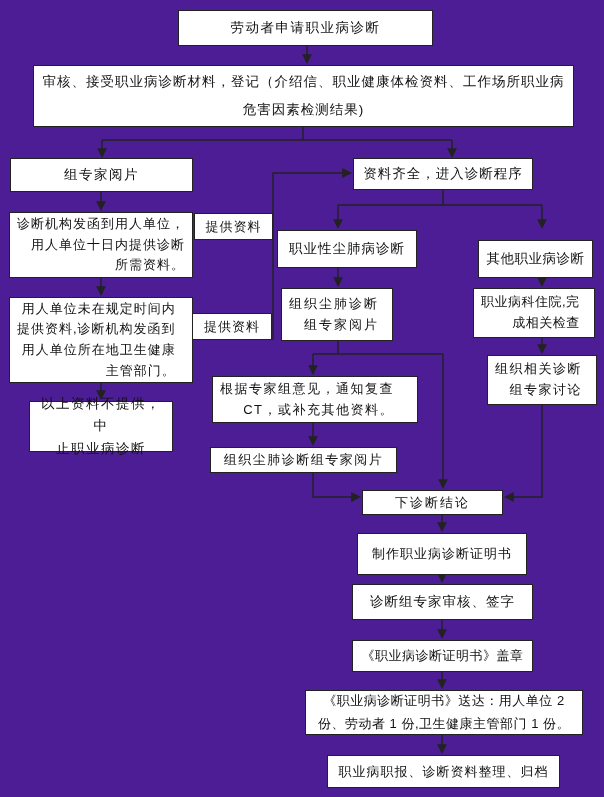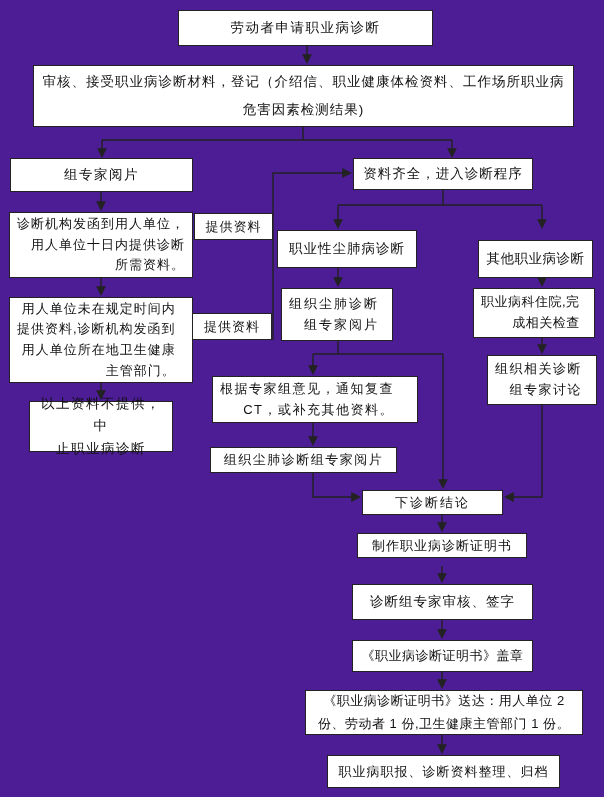--- a/index.html
+++ b/index.html
@@ -30,21 +30,21 @@
   #n-overdue    { left:9px;   top:297px; width:184px; height:86px; }
   #n-terminate  { left:29px;  top:401px; width:144px; height:51px; line-height:1.65; }
   #n-pneumo     { left:277px; top:230px; width:140px; height:38px; letter-spacing:1px; }
   #n-other      { left:478px; top:230px; width:115px; height:38px; letter-spacing:0.5px;margin-top:10px; }
   #n-film1      { left:281px; top:288px; width:112px; height:53px; letter-spacing:2px; }
   #n-hosp       { left:473px; top:288px; width:122px; height:50px; letter-spacing:0.5px; }
   #n-opinion    { left:212px; top:376px; width:206px; height:47px; letter-spacing:1.5px; }
   #n-discuss    { left:487px; top:355px; width:110px; height:50px; letter-spacing:1.5px; }
   #n-film2      { left:210px; top:447px; width:187px; height:26px; font-size:13px; letter-spacing:1.5px; }
   #n-conclusion { left:362px; top:490px; width:141px; height:25px; font-size:13px; letter-spacing:2px; }
-  #n-certificate{ left:357px; top:533px; width:170px; height:25px; font-size:13px; letter-spacing:1px; }
+  #n-certificate{ left:357px; top:533px; width:170px; height:42px; font-size:13px; letter-spacing:1px; }
   #n-sign       { left:352px; top:584px; width:181px; height:36px; letter-spacing:1px; }
   #n-stamp      { left:352px; top:640px; width:181px; height:32px; font-size:13px; letter-spacing:0.5px; }
   #n-deliver    { left:305px; top:690px; width:278px; height:45px; font-size:13px; letter-spacing:0.5px; line-height:1.7; }
   #n-archive    { left:327px; top:755px; width:233px; height:33px; font-size:13px; letter-spacing:1px; }
 </style>
 </head>
 <body>
 
 <div id="canvas">
 

